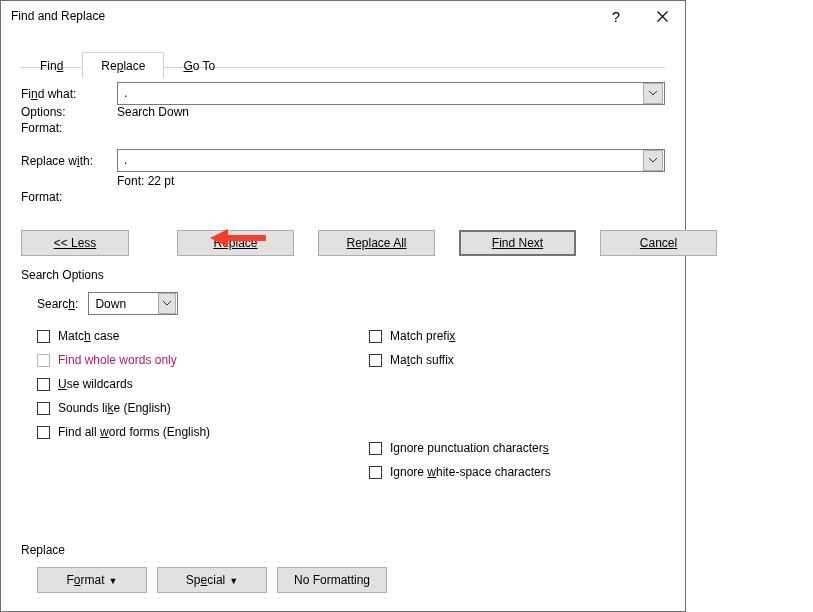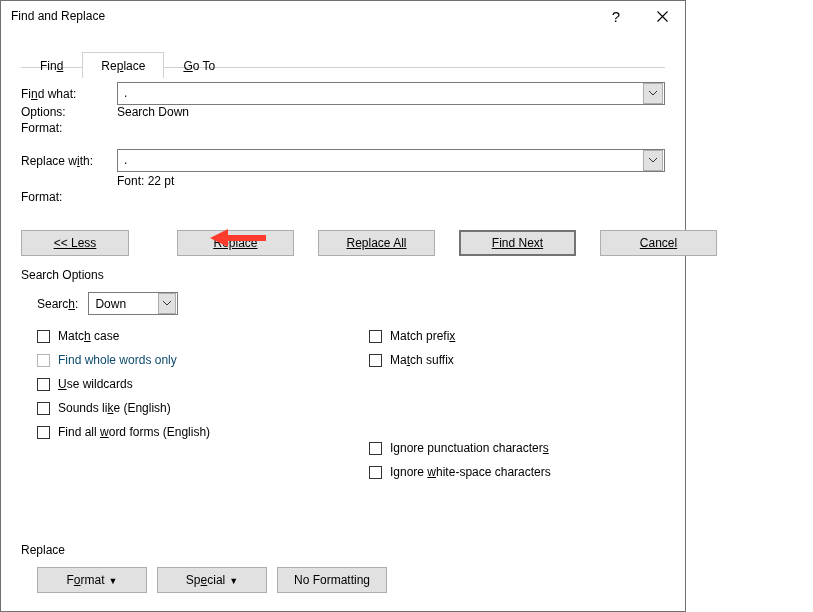--- a/index.html
+++ b/index.html
@@ -35,21 +35,21 @@
   .search-line { display: flex; align-items: center; margin-left: 16px; margin-bottom: 14px; }
   .search-lbl { margin-right: 10px; }
   .select { width: 90px; height: 23px; border: 1px solid #7a7a7a; display: flex; align-items: center; background: #fff; }
   .select-val { flex: 1; padding-left: 6px; }
   .select-btn { width: 18px; height: 21px; margin-right: 1px; border: 1px solid #adadad; background: #e1e1e1; display: flex; align-items: center; justify-content: center; }
   .checks { display: flex; }
   .checks-col { flex: 1; display: flex; flex-direction: column; gap: 10px; }
   .checks-col.right { padding-left: 20px; padding-top: 0; }
   .chk { display: flex; align-items: center; font-size: 12px; margin-left: 16px; }
   .chkbox { width: 13px; height: 13px; border: 1px solid #333; margin-right: 8px; flex-shrink: 0; }
-  .chk.disabled { color: #0c4a6e; }
+  .chk.disabled { color: #be185d; }
   .chk.disabled .chkbox { border-color: #b5b5b5; }
   .replace-section { margin-top: auto; }
   .replace-title { font-size: 12px; margin-bottom: 10px; }
   .replace-btns { display: flex; gap: 10px; margin-left: 16px; }
   .replace-btns .btn { min-width: 110px; }
   .dd-arrow { font-size: 9px; margin-left: 4px; position: relative; top: 1px; }
   .arrow-annot { position: absolute; top: 195px; left: 207px; pointer-events: none; }
   .right-col-spacer { height: 54px; }
 </style>
 </head>

